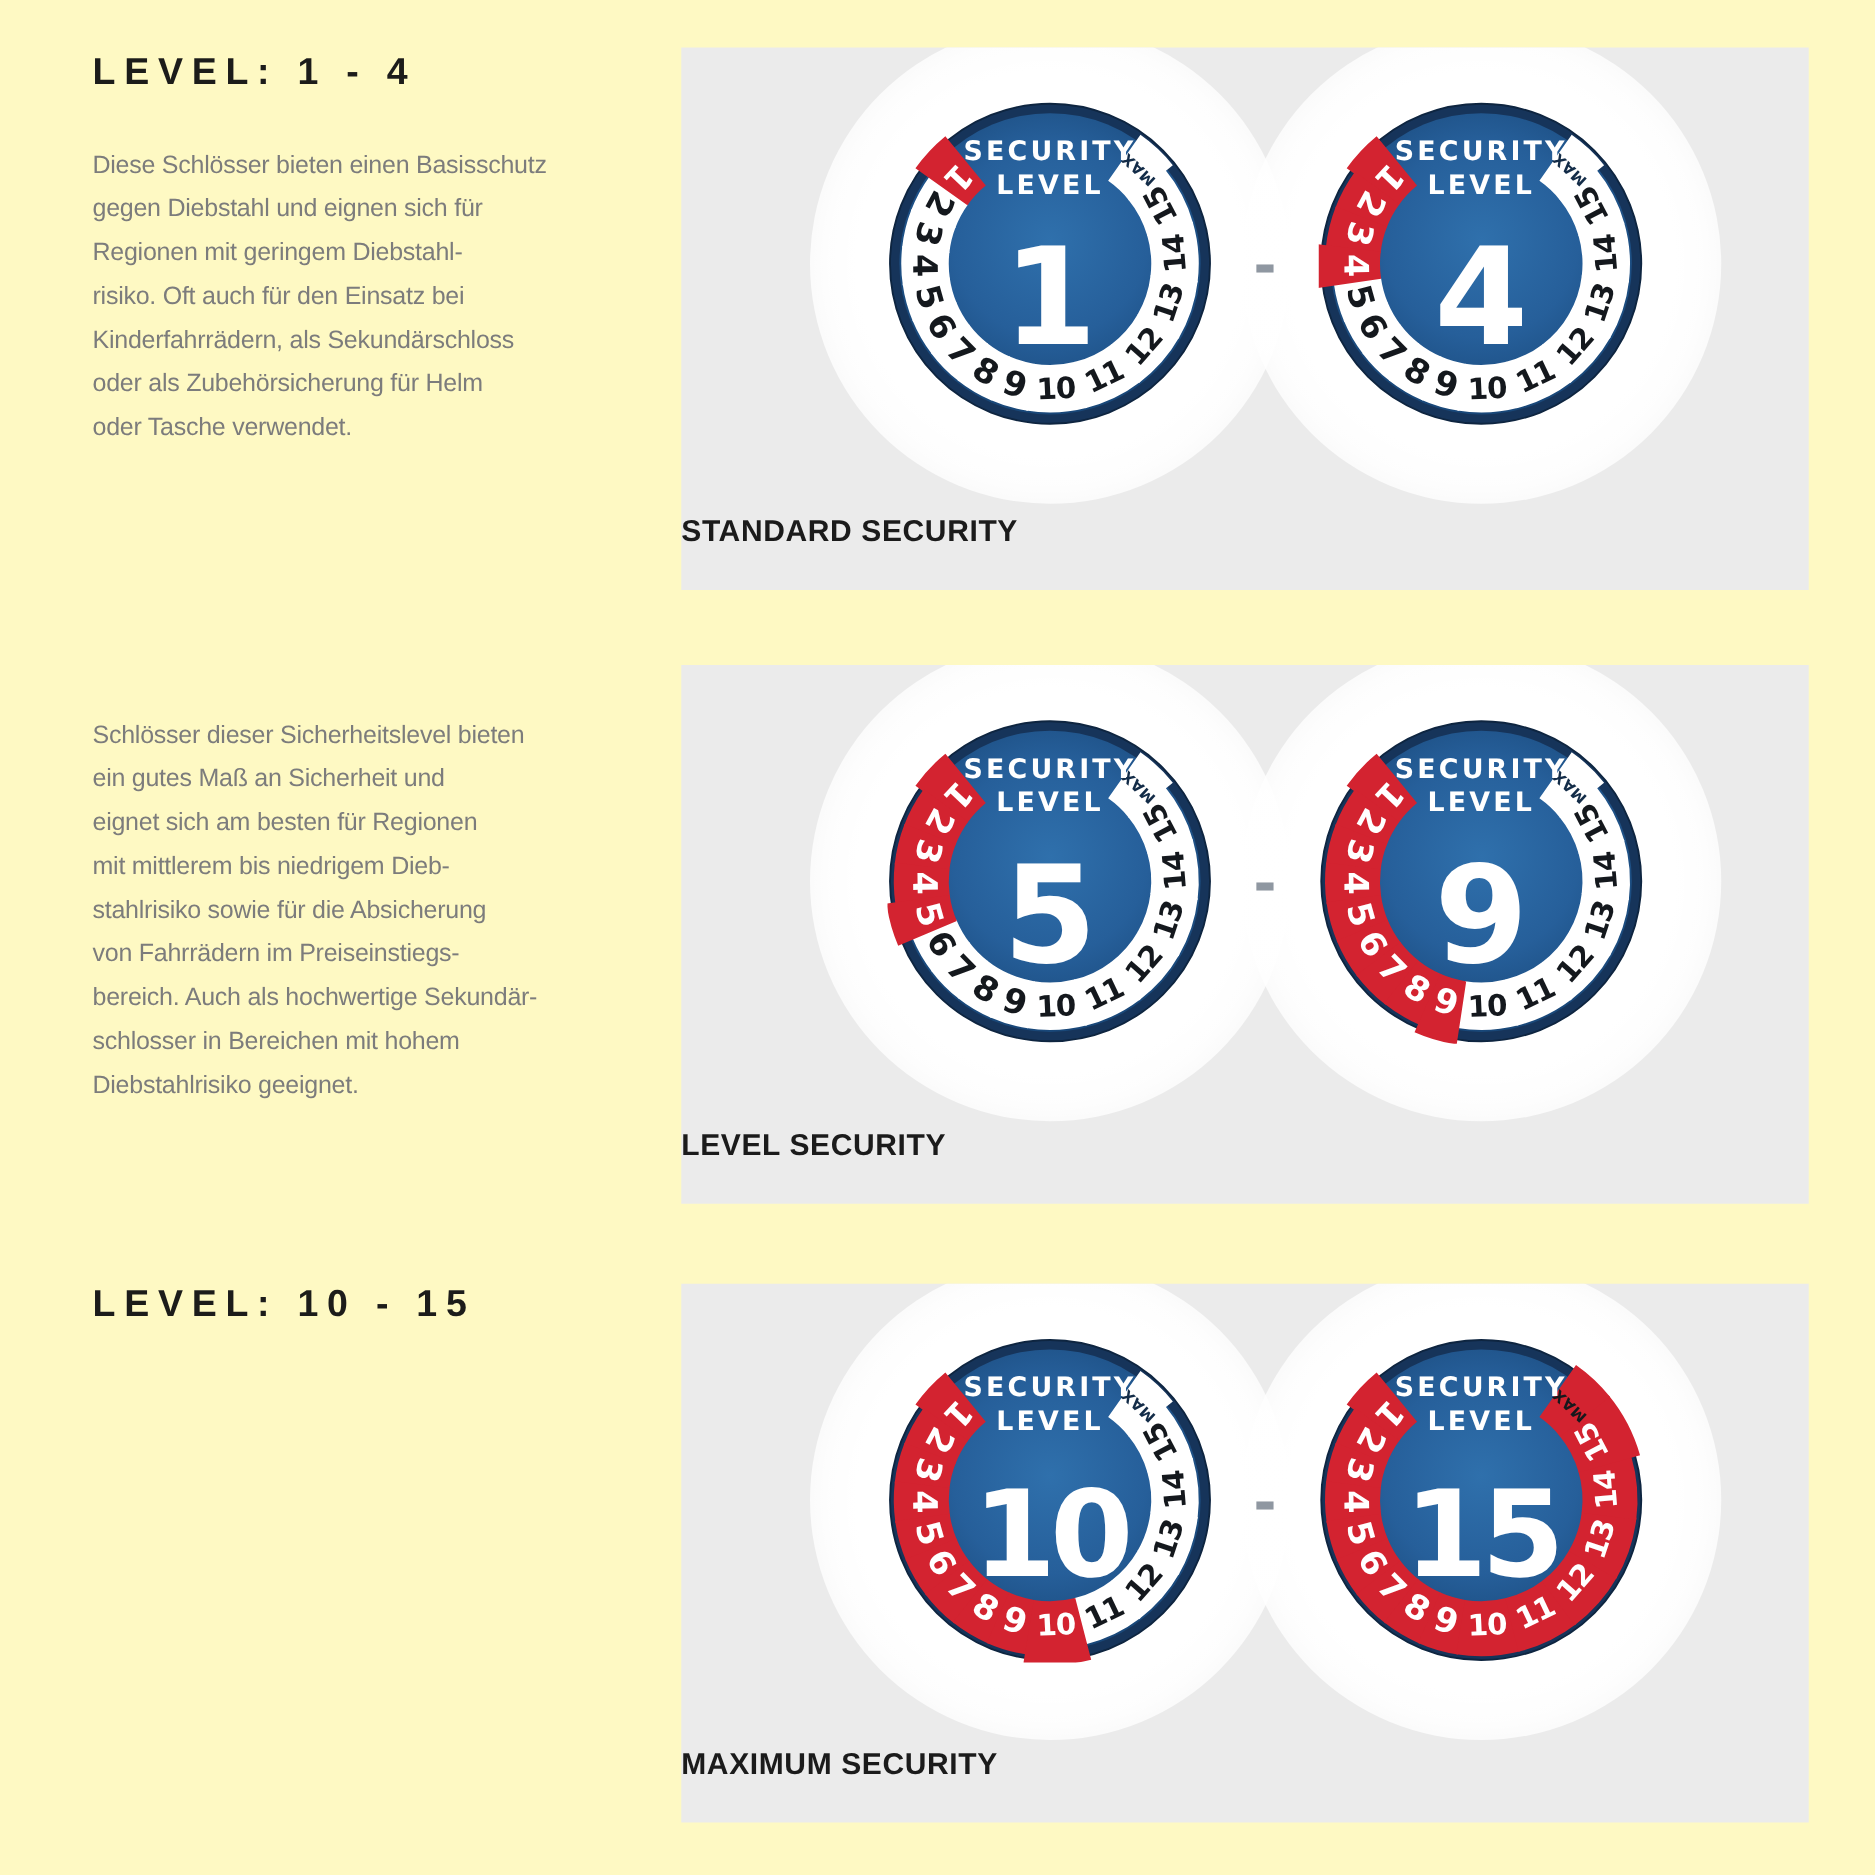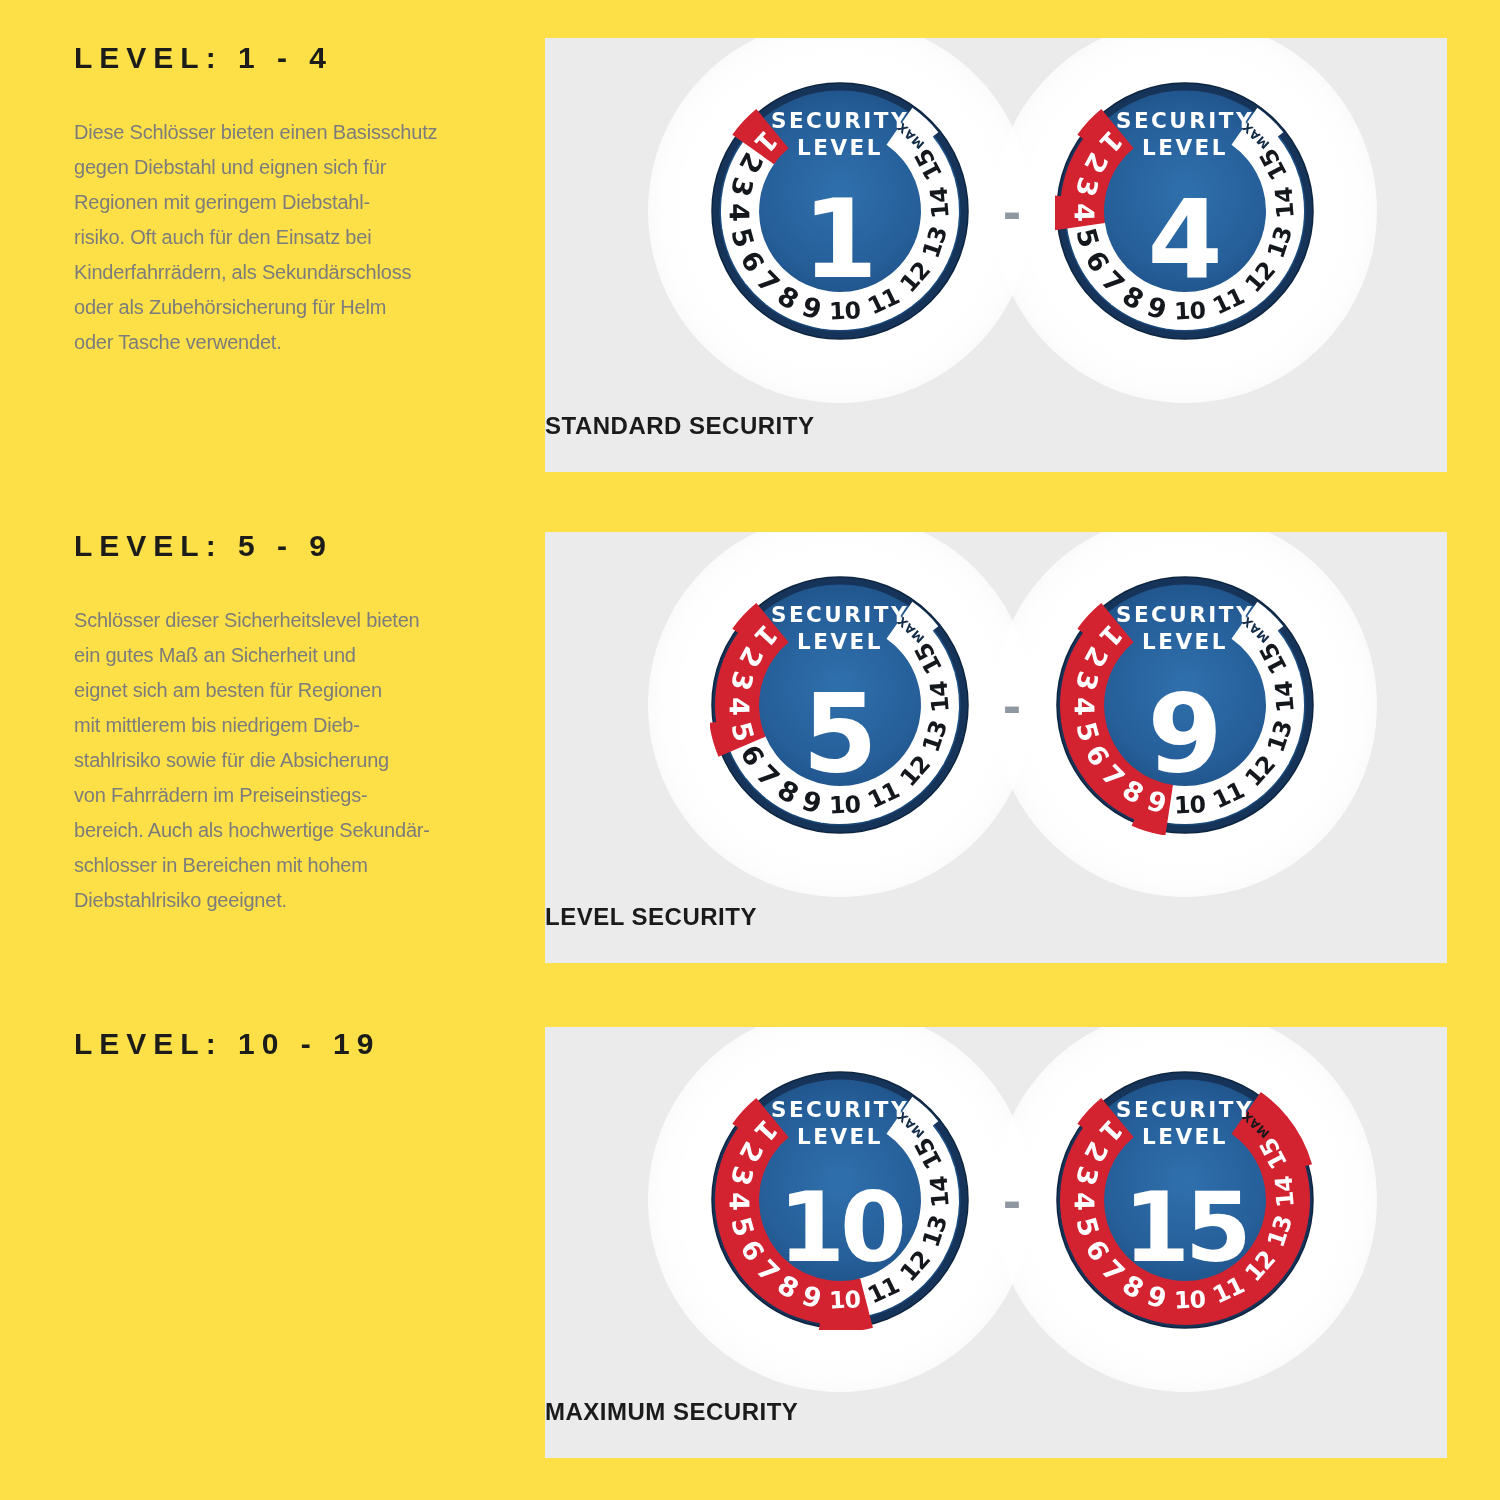--- a/index.html
+++ b/index.html
@@ -1,16 +1,16 @@
 <!DOCTYPE html>
 <html style="--panel-bg: #ebebeb; --heading: #1c1c1a; --body: #7c7c7c; --caption: #1b1b1b; --dash: #8f97a1;"><head>
 <meta charset="utf-8">
 <style>
   html,body{margin:0;padding:0;background:#ffffff;}
-  .page{position:relative;width:1500px;height:1500px;background:#fde047;overflow:hidden;
+  .page{position:relative;width:1500px;height:1500px;background:#fef9c3;overflow:hidden;
         font-family:"Liberation Sans", sans-serif;}
   .text-block{position:absolute;left:74px;width:470px;}
   .text-block h2{margin:0;font-size:30px;line-height:32px;font-weight:bold;
         letter-spacing:7px;color:var(--heading,#1c1c1a);}
   .text-block p{margin:41px 0 0 0;font-size:20px;line-height:35px;letter-spacing:-0.2px;
         color:var(--body,#7c7c7c);white-space:pre-line;}
   .panel{position:absolute;left:545px;width:902px;background:var(--panel-bg,#ebebeb);overflow:hidden;}
   .panel-1{top:38px;height:434px;}
   .panel-2{top:532px;height:431px;}
   .panel-3{top:1027px;height:431px;}
@@ -35,33 +35,32 @@
     <h2>LEVEL: 1 - 4</h2>
     <p>Diese Schlösser bieten einen Basisschutz
 gegen Diebstahl und eignen sich für
 Regionen mit geringem Diebstahl-
 risiko. Oft auch für den Einsatz bei
 Kinderfahrrädern, als Sekundärschloss
 oder als Zubehörsicherung für Helm
 oder Tasche verwendet.</p>
   </div>
   <div class="text-block" style="top:530px">
-    <h2>LEVEL: 5 - 9</h2>
     <p>Schlösser dieser Sicherheitslevel bieten
 ein gutes Maß an Sicherheit und
 eignet sich am besten für Regionen
 mit mittlerem bis niedrigem Dieb-
 stahlrisiko sowie für die Absicherung
 von Fahrrädern im Preiseinstiegs-
 bereich. Auch als hochwertige Sekundär-
 schlosser in Bereichen mit hohem
 Diebstahlrisiko geeignet.</p>
   </div>
   <div class="text-block" style="top:1028px">
-    <h2>LEVEL: 10 - 19</h2>
+    <h2>LEVEL: 10 - 15</h2>
   </div>
 
   <div class="panel panel-1">
     <div class="badge badge-left">
         <svg width="260" height="260" viewBox="0 0 260 260" font-family="'DejaVu Sans', sans-serif">
           <defs>
             <radialGradient id="g0-0" cx="50%" cy="42%" r="72%">
               <stop offset="0%" stop-color="#2f70ac"></stop>
               <stop offset="45%" stop-color="#265f9a"></stop>
               <stop offset="100%" stop-color="#113a66"></stop>

